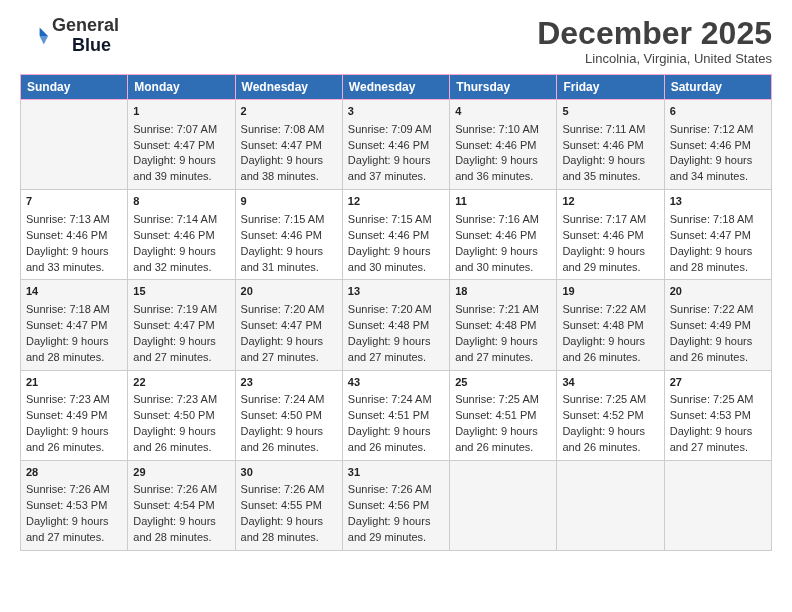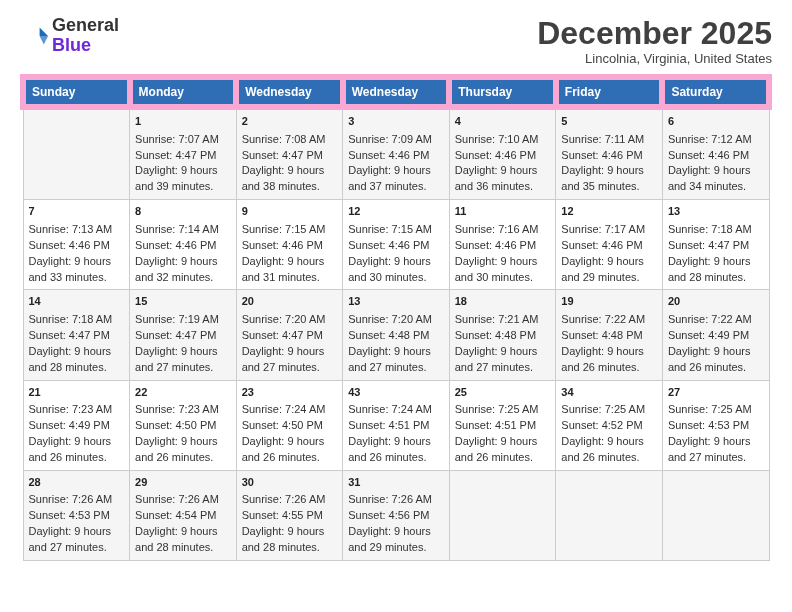--- a/index.html
+++ b/index.html
@@ -27,21 +27,21 @@
       display: flex;
       align-items: center;
       gap: 4px;
     }
     .logo-text {
       font-size: 18px;
       font-weight: bold;
       line-height: 1.1;
     }
     .logo-general { color: #333; }
-    .logo-blue { color: #6d28d9; }
+    .logo-blue { color: #0f172a; margin-left: 20px; }
     .logo-icon {
       width: 28px;
       height: 28px;
     }
     .title-block {
       text-align: right;
     }
     .month-title {
       font-size: 32px;
       font-weight: bold;
@@ -57,21 +57,21 @@
       border-collapse: collapse;
       flex: 1;
     }
     .calendar-table th {
       background-color: #2f6db5;
       color: #fff;
       font-size: 12px;
       font-weight: bold;
       padding: 5px 6px;
       text-align: left;
-      border: 6px solid #f9a8d4;
+      border: 1px solid #f9a8d4;
     }
     .calendar-table td {
       vertical-align: top;
       border: 1px solid #ccc;
       padding: 4px 5px;
       width: calc(100% / 7);
       font-size: 9.5px;
       color: #222;
       line-height: 1.4;
     }

